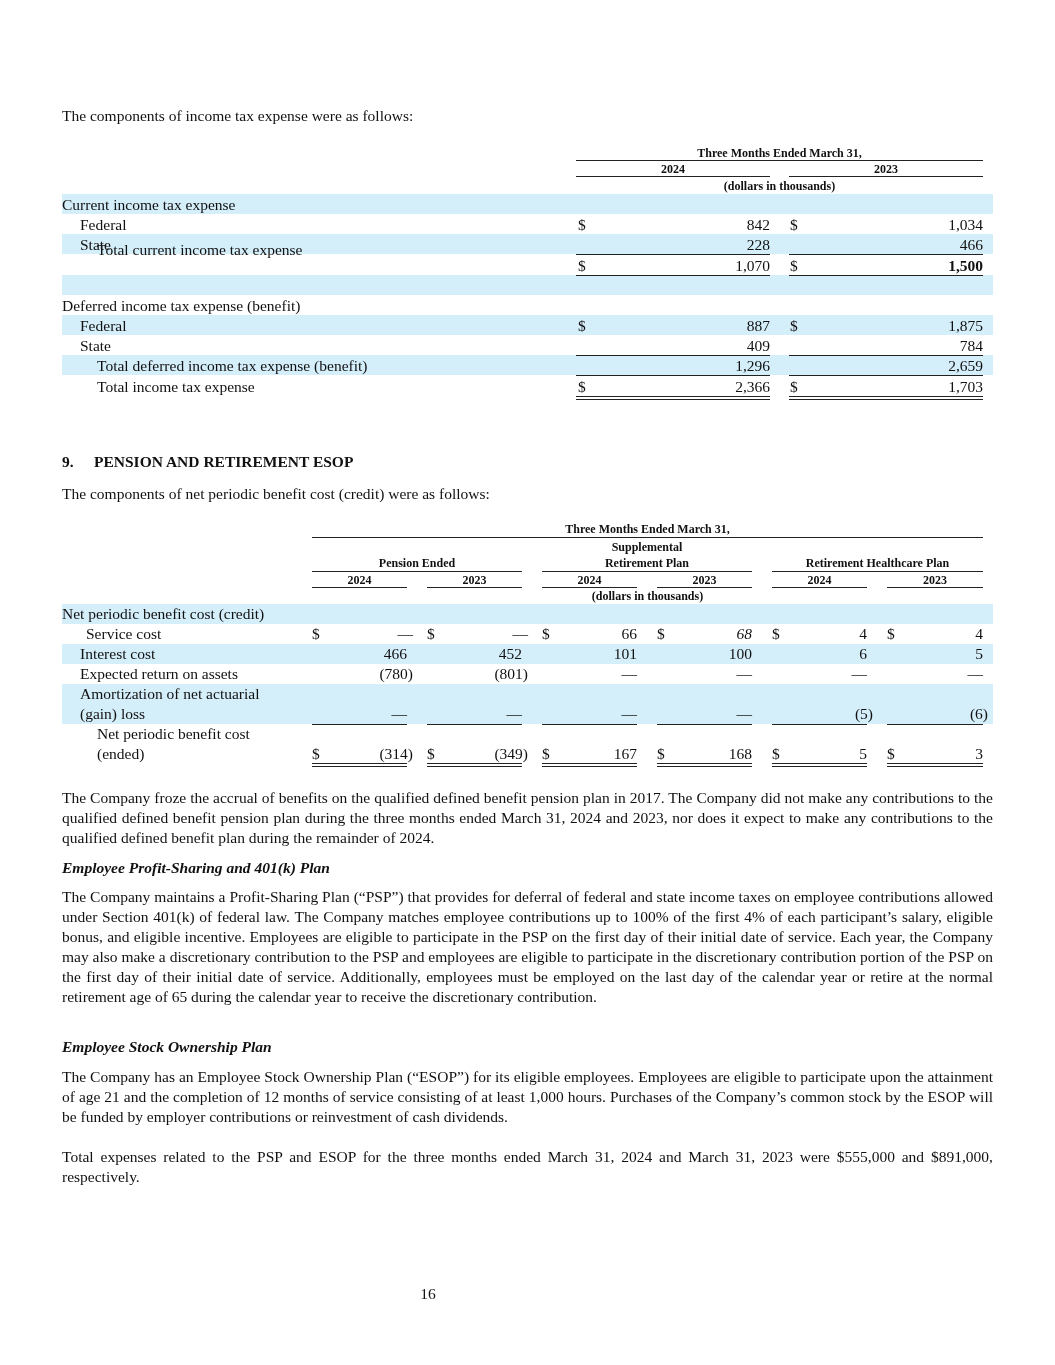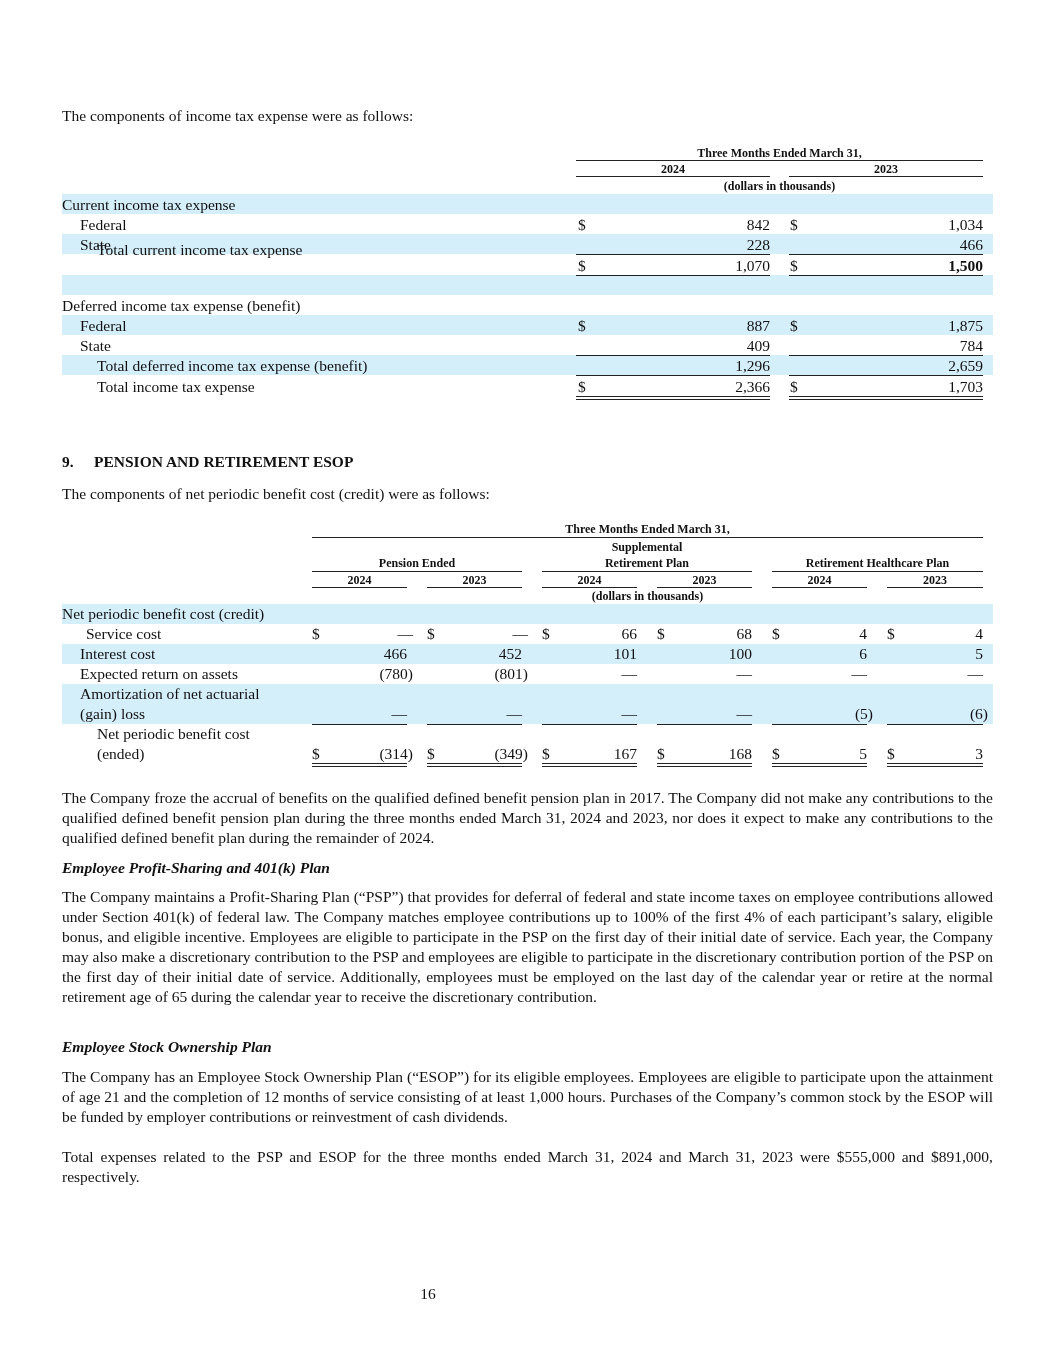--- a/index.html
+++ b/index.html
@@ -131,21 +131,21 @@
   <div class="lbl" style="left:62px;top:604px;">Net periodic benefit cost (credit)</div>
 
   <div class="lbl" style="left:80px;top:624px;margin-left:6px;">Service cost</div>
   <div class="dol" style="left:312px;top:624px;">$</div>
   <div class="num" style="left:330px;width:83px;top:624px;">—</div>
   <div class="dol" style="left:427px;top:624px;">$</div>
   <div class="num" style="left:445px;width:83px;top:624px;">—</div>
   <div class="dol" style="left:542px;top:624px;">$</div>
   <div class="num" style="left:560px;width:77px;top:624px;">66</div>
   <div class="dol" style="left:657px;top:624px;">$</div>
-  <div class="num" style="left:675px;width:77px;top:624px;">68</div>
+  <div class="num" style="left:675px;width:77px;top:624px;font-style:italic;">68</div>
   <div class="dol" style="left:772px;top:624px;">$</div>
   <div class="num" style="left:790px;width:77px;top:624px;">4</div>
   <div class="dol" style="left:887px;top:624px;">$</div>
   <div class="num" style="left:905px;width:78px;top:624px;">4</div>
 
   <div class="lbl" style="left:80px;top:644px;">Interest cost</div>
   <div class="num" style="left:330px;width:77px;top:644px;">466</div>
   <div class="num" style="left:445px;width:77px;top:644px;">452</div>
   <div class="num" style="left:560px;width:77px;top:644px;">101</div>
   <div class="num" style="left:675px;width:77px;top:644px;">100</div>

